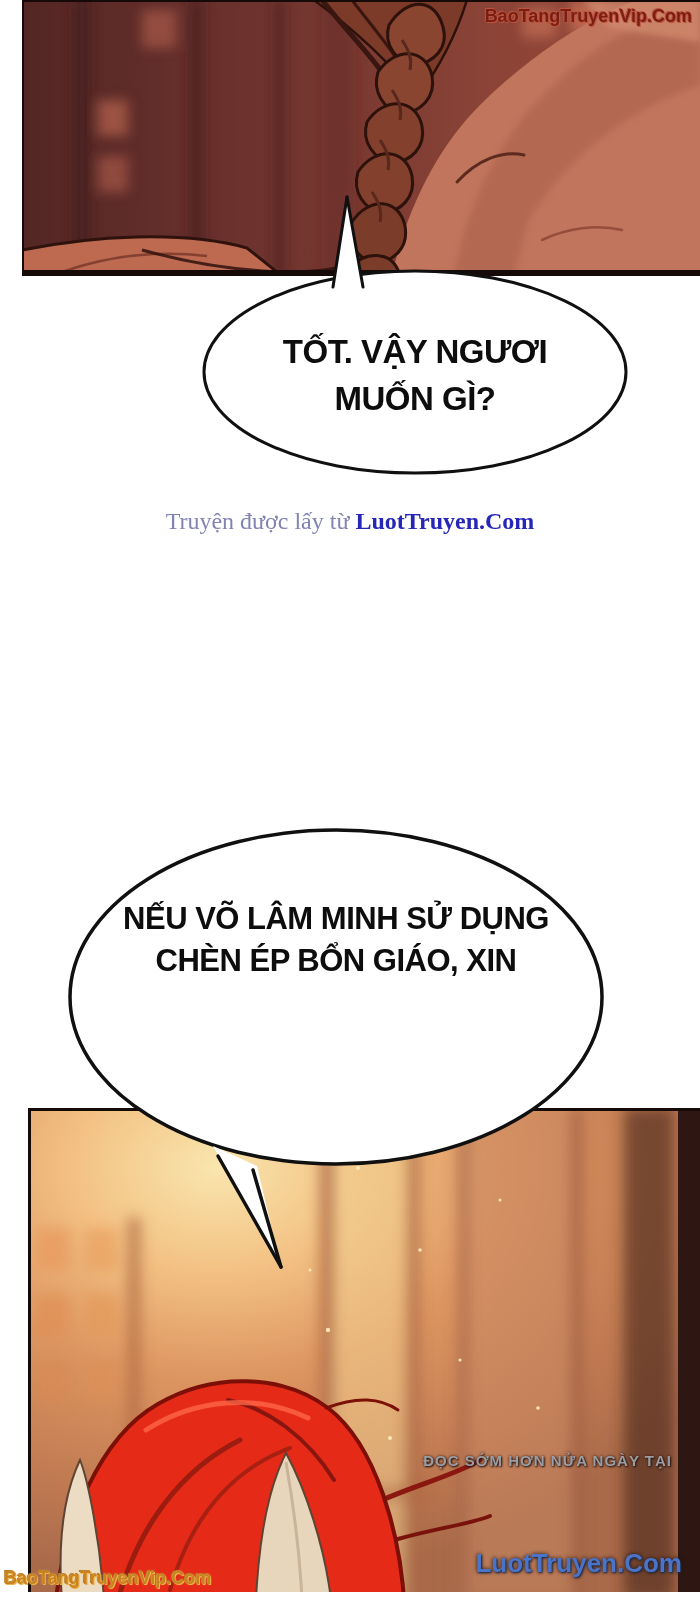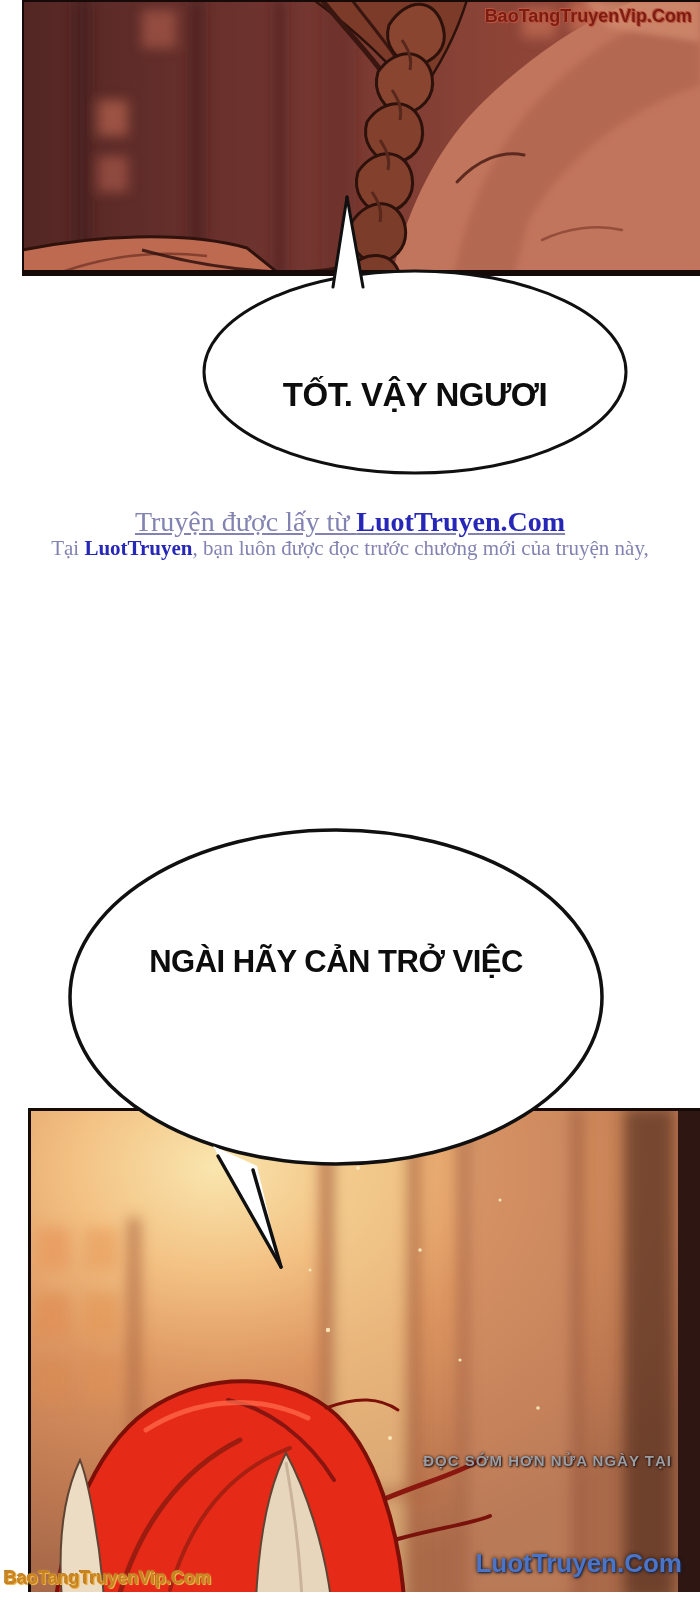--- a/index.html
+++ b/index.html
@@ -4,30 +4,30 @@
 <style>
   html,body{margin:0;padding:0;background:#ffffff;}
   .page{position:relative;width:700px;height:1592px;background:#ffffff;overflow:hidden;
         font-family:"Liberation Sans","DejaVu Sans",sans-serif;}
   .panel{position:absolute;overflow:hidden;}
   .panel svg{display:block;}
   .abs{position:absolute;}
 
   
   .bubble-text{position:absolute;text-align:center;color:#0d0d0d;font-weight:700;
-               letter-spacing:-0.5px;margin-top:43px;}
+               letter-spacing:-0.5px;}
   .bubble-text.b1{left:215px;top:328px;width:400px;font-size:33px;line-height:47px;}
   .bubble-text.b2{left:96px;top:898px;width:480px;font-size:31px;line-height:42px;}
 
   
   .promo{position:absolute;left:0;top:508px;width:700px;text-align:center;
          font-family:"Liberation Serif","DejaVu Serif",serif;
          font-size:21px;line-height:27px;color:#8383b3;}
   .promo .strong{color:#2626b8;font-weight:700;}
-  .promo .l1{font-size:28px;text-decoration:underline;}
+  .promo .l1{font-size:24px;}
 
   
   .wm{position:absolute;font-weight:700;white-space:nowrap;}
   .wm-top{top:6px;right:8px;font-size:18px;color:#7a1d12;
           text-shadow:0 0 2px #d06048,1px 1px 0 #b5503e,-1px -1px 0 #b5503e;}
   .wm-bottom-left{top:1568px;left:4px;font-size:18px;color:#c8821e;
           text-shadow:0 0 2px #ffd27a,1px 1px 0 #e8a93c,-1px -1px 0 #a86a14;}
   .footer-tagline{top:1452px;right:28px;font-size:15px;letter-spacing:1px;color:#9a9ea4;
           text-shadow:1px 1px 2px #2a1510,0 0 3px #3a1d14;}
   .footer-site{top:1548px;right:18px;font-size:26px;color:#4a74c8;
@@ -111,25 +111,25 @@
   <div class="wm wm-top">BaoTangTruyenVip.Com</div>
 
   <svg class="abs" style="left:180px;top:190px;" width="470" height="295" viewBox="0 0 470 295">
     <ellipse cx="235" cy="182" rx="211" ry="101" fill="#ffffff" stroke="#101010" stroke-width="3"></ellipse>
     <polygon points="152,100 167,6 184,100" fill="#ffffff"></polygon>
     <line x1="153" y1="97" x2="167" y2="7" stroke="#101010" stroke-width="3" stroke-linecap="round"></line>
     <line x1="167" y1="7" x2="183" y2="97" stroke="#101010" stroke-width="3" stroke-linecap="round"></line>
   </svg>
   <div class="bubble-text b1">
     <div>TỐT. VẬY NGƯƠI</div>
+    <div>MUỐN GÌ?</div>
   </div>
 
   <div class="promo">
     <div class="l1"><span>Truyện được lấy từ </span><span class="strong">LuotTruyen.Com</span></div>
-    <div><span>Tại </span><span class="strong">LuotTruyen</span><span>, bạn luôn được đọc trước chương mới của truyện này,</span></div>
   </div>
 
   <div class="panel" style="left:28px;top:1108px;width:672px;height:492px;">
     <svg width="672" height="492" viewBox="0 0 672 492">
       <defs>
         <radialGradient id="glow2" cx="0.28" cy="0.12" r="0.85">
           <stop offset="0" stop-color="#f9e6ae"></stop>
           <stop offset="0.25" stop-color="#f3c183"></stop>
           <stop offset="0.5" stop-color="#dd9661"></stop>
           <stop offset="0.8" stop-color="#c07a52"></stop>
@@ -204,21 +204,22 @@
     </svg>
   </div>
 
   <svg class="abs" style="left:60px;top:820px;" width="560" height="460" viewBox="0 0 560 460">
     <ellipse cx="276" cy="177" rx="266" ry="167" fill="#ffffff" stroke="#101010" stroke-width="3.5"></ellipse>
     <polygon points="153,326 197,346 221,448" fill="#ffffff"></polygon>
     <line x1="158" y1="336" x2="221" y2="447" stroke="#101010" stroke-width="3.5" stroke-linecap="round"></line>
     <line x1="221" y1="447" x2="193" y2="350" stroke="#101010" stroke-width="3.5" stroke-linecap="round"></line>
   </svg>
   <div class="bubble-text b2">
-    <div>NGÀI HÃY CẢN TRỞ VIỆC</div>
+    <div>NẾU VÕ LÂM MINH SỬ DỤNG</div>
+    <div>CHÈN ÉP BỔN GIÁO, XIN</div>
   </div>
 
   <div class="wm wm-bottom-left">BaoTangTruyenVip.Com</div>
 
   <div class="wm footer-tagline">ĐỌC SỚM HƠN NỬA NGÀY TẠI</div>
   <div class="wm footer-site">LuotTruyen.Com</div>
 
 </div>
 
 </body></html>

